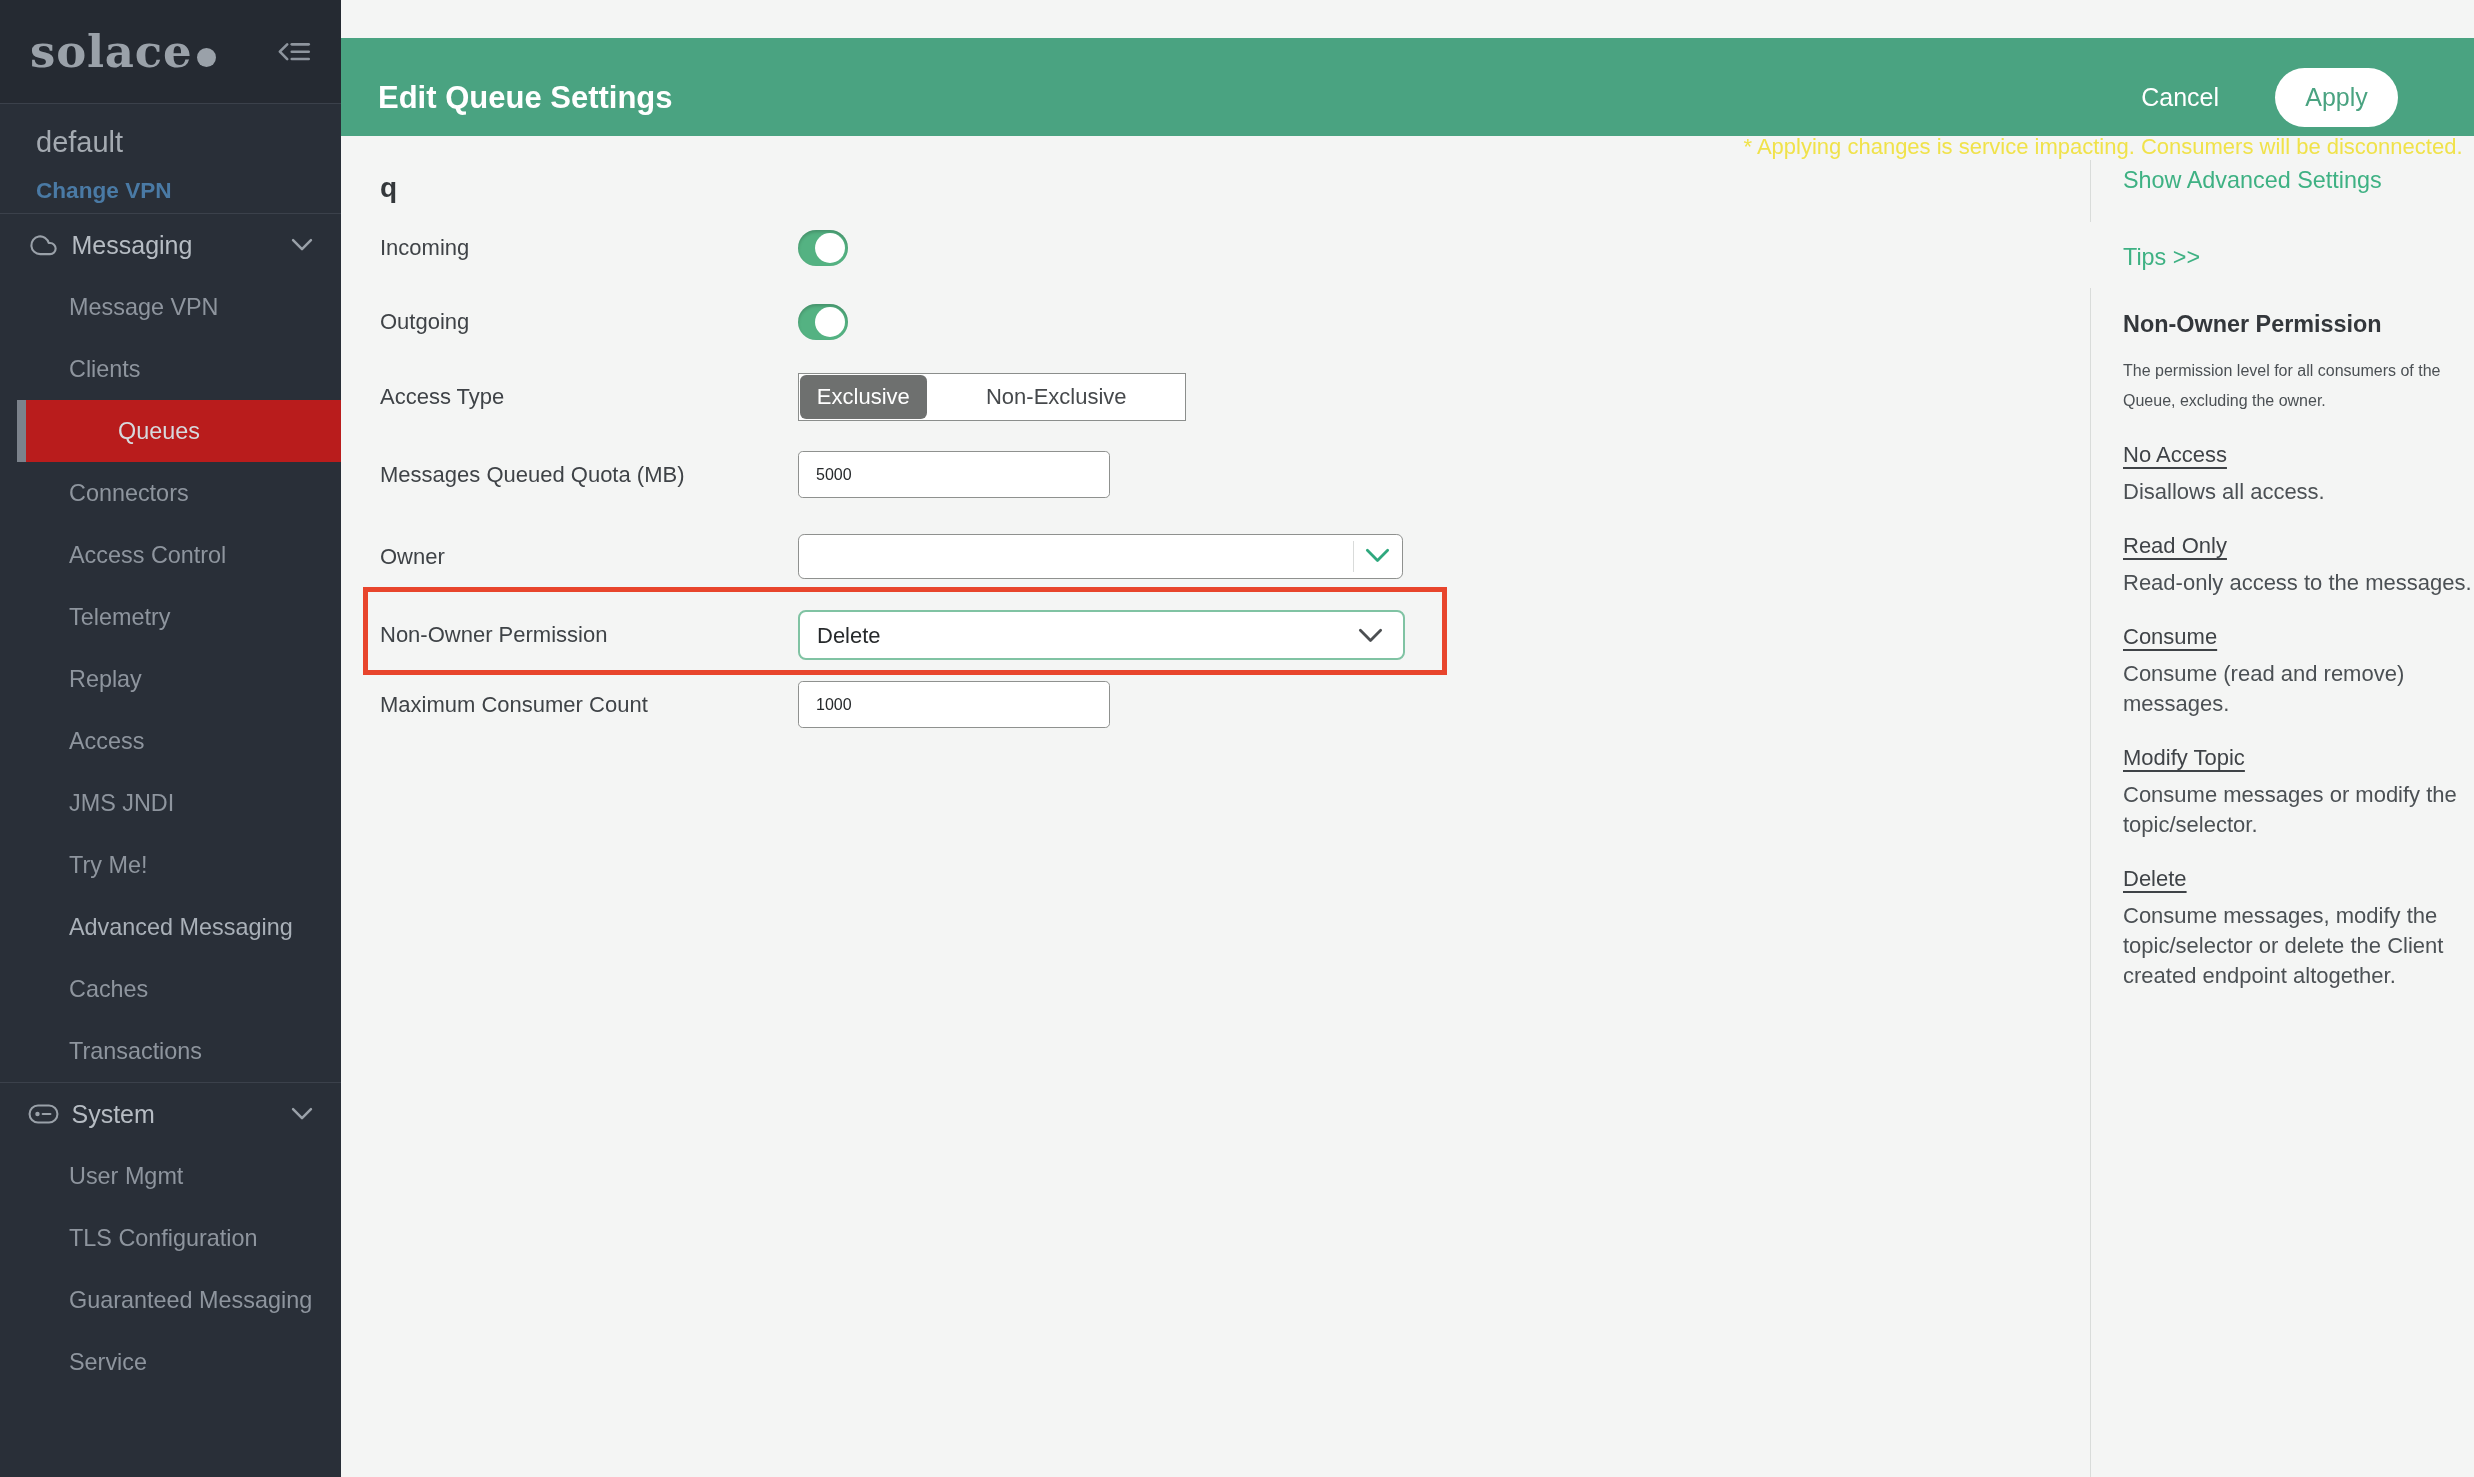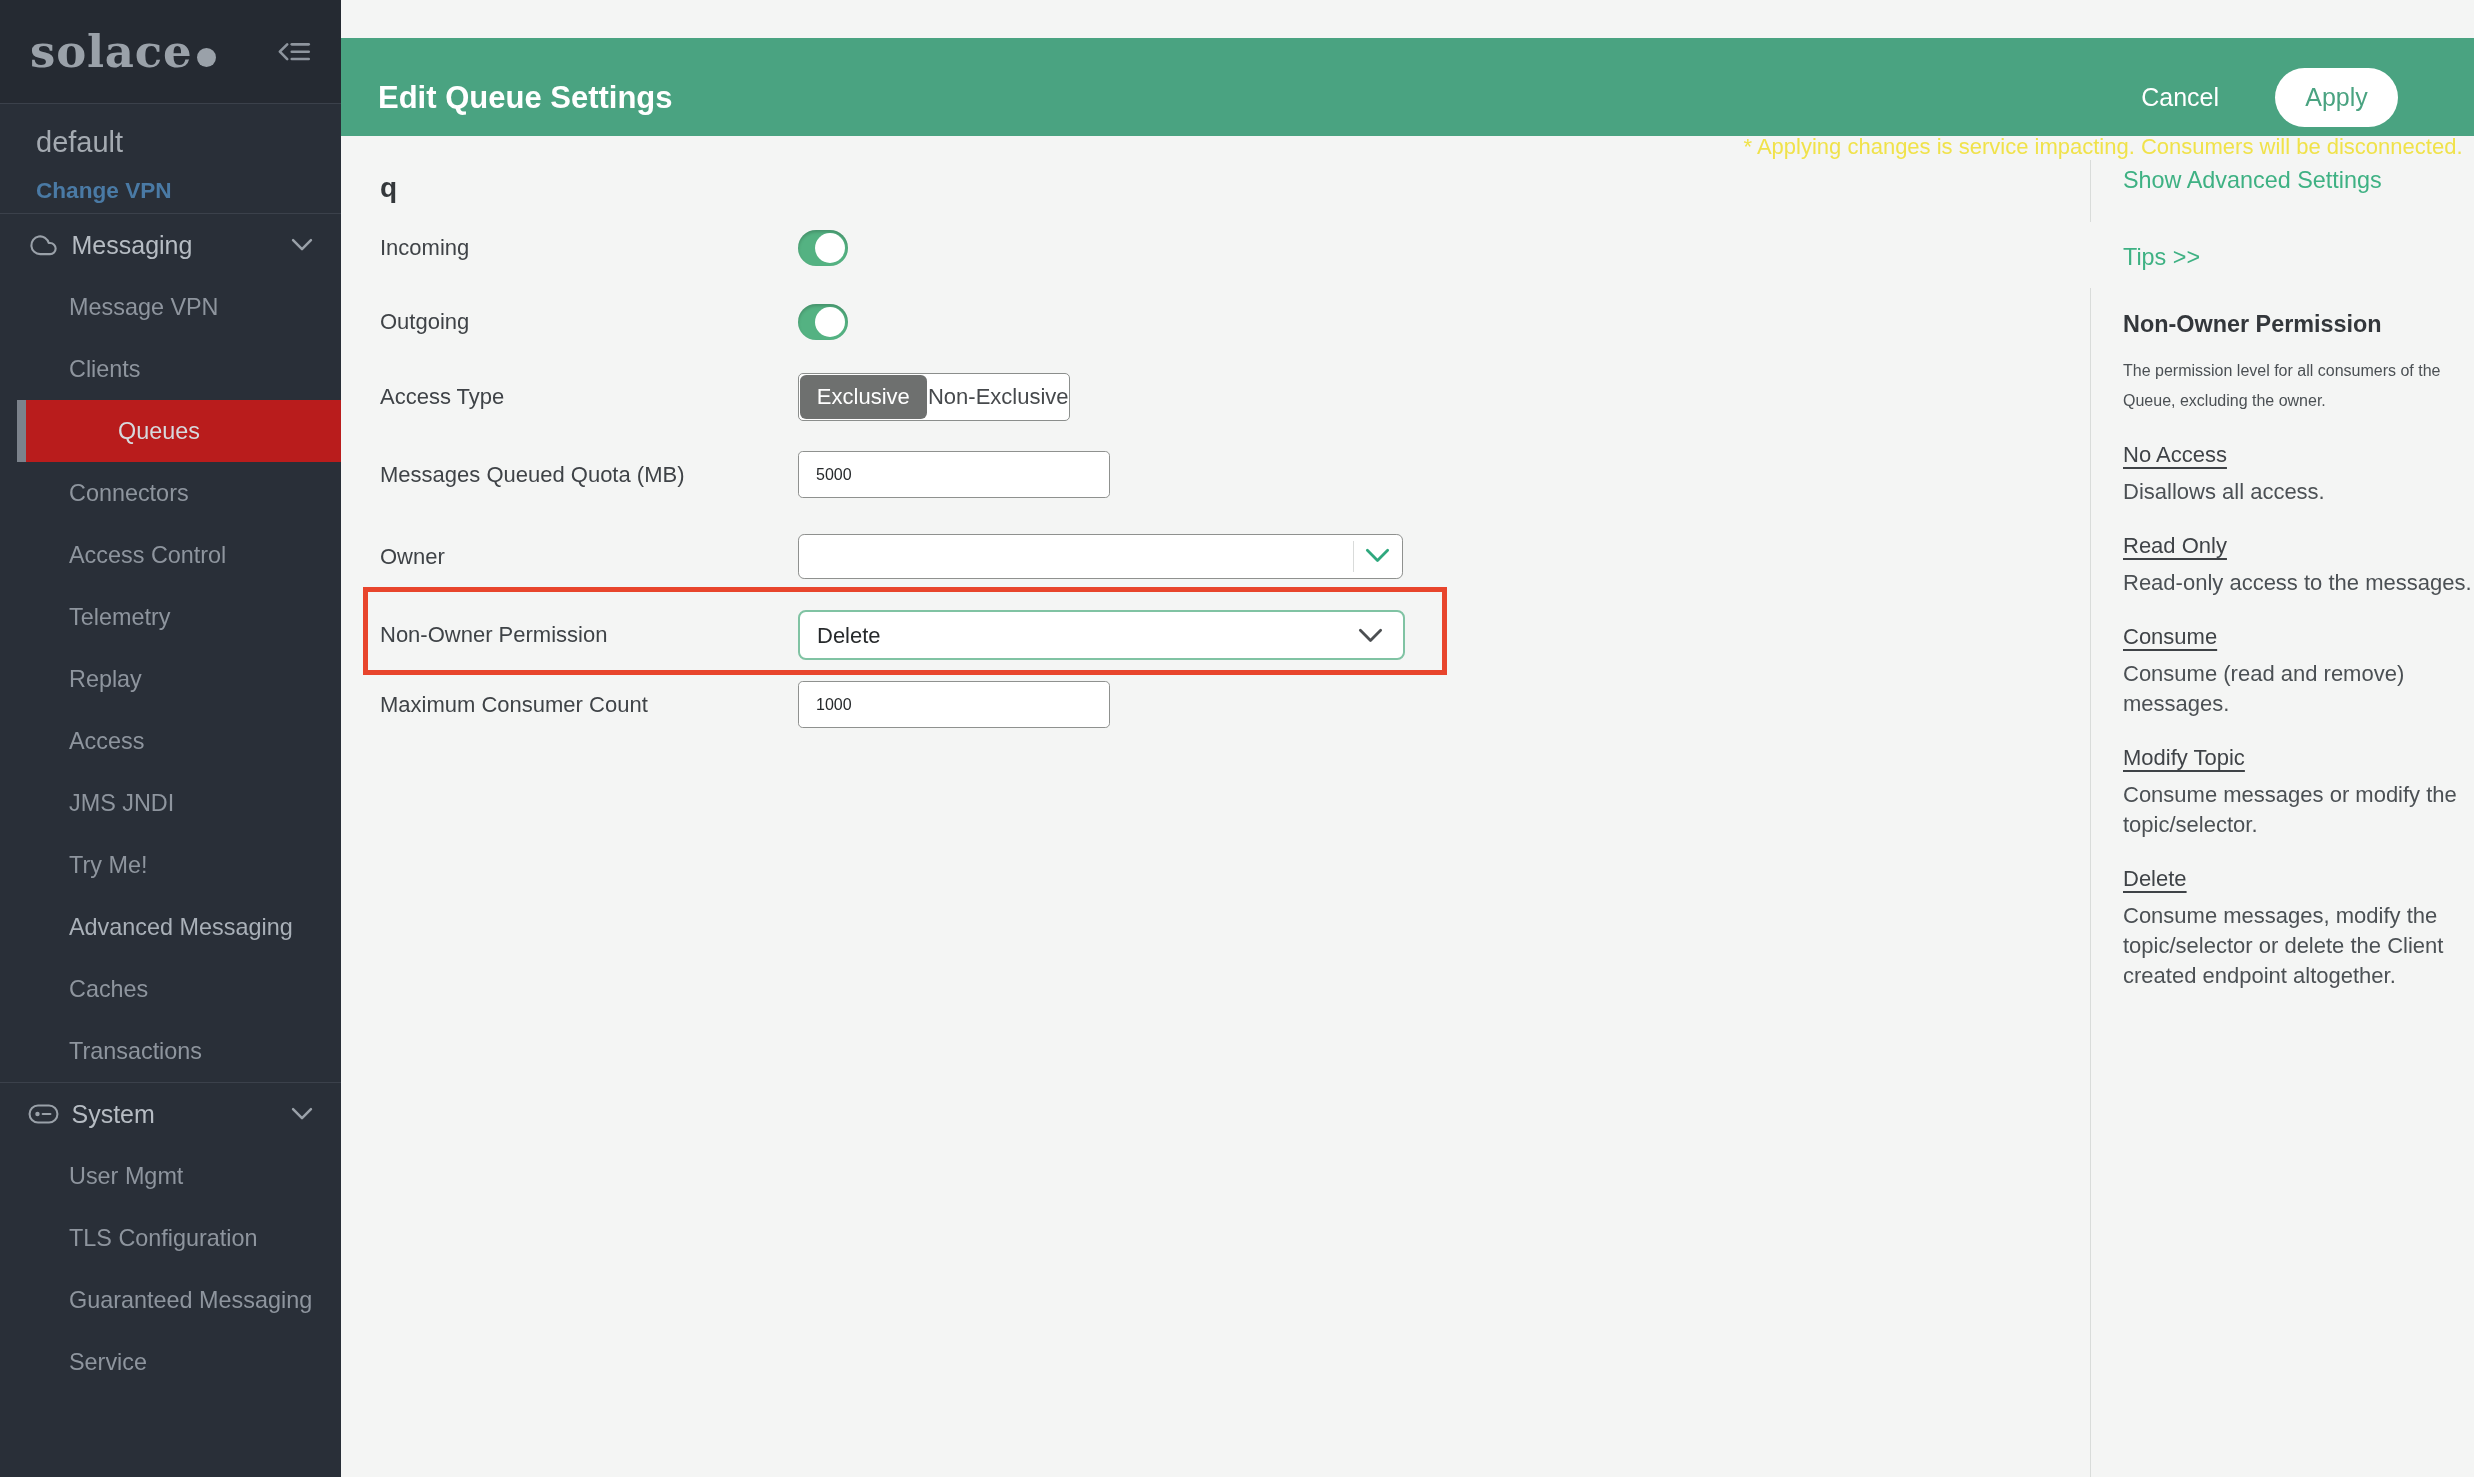--- a/index.html
+++ b/index.html
@@ -34,21 +34,21 @@
   .warning-note{position:absolute;right:12.5px;top:98px;font-size:22px;color:var(--warning,#f0e24a);line-height:1;}
   
   .content{position:absolute;left:341px;top:135px;width:2134px;height:1342px;background:#f4f5f4;}
   .q-title{position:absolute;left:39px;top:37px;font-size:28px;font-weight:bold;color:#34383b;}
   .form-label{position:absolute;left:39px;font-size:22px;color:#3f4347;line-height:1;}
   
   .toggle{position:absolute;left:457px;width:50px;height:36px;border-radius:18px;background:var(--toggle,#54b282);
     box-shadow:inset 0 2.3px 3.1px rgba(0,0,0,.18);cursor:pointer;}
   .toggle .knob{position:absolute;right:3.1px;top:3.1px;width:30px;height:30px;border-radius:50%;background:#ffffff;}
   
-  .segmented{position:absolute;left:457px;top:238px;width:272px;height:48px;background:#ffffff;border:1.6px solid #8b8e8c;border-radius:5px;
+  .segmented{position:absolute;left:457px;top:238px;width:388px;height:48px;background:#ffffff;border:1.6px solid #8b8e8c;border-radius:0;
     box-sizing:border-box;display:flex;overflow:hidden;}
   .segment{flex:1;display:flex;align-items:center;justify-content:center;font-size:22px;color:#46494c;cursor:pointer;}
   .segment.selected{background:#6e706f;color:#ffffff;border-radius:6.2px;margin:0.8px;flex:0 0 127px;}
   
   .text-input{position:absolute;left:457px;width:312px;height:47px;box-sizing:border-box;border:1.6px solid #8f918f;border-radius:4.7px;
     background:#ffffff;font-size:16px;color:#26292b;padding:0 0 0 17px;font-family:inherit;outline:none;}
   .select-box{position:absolute;left:457px;background:#ffffff;box-sizing:border-box;cursor:pointer;}
   .owner-select{top:399px;width:605px;height:45px;border:1.6px solid #8f918f;border-radius:6.2px;}
   .owner-select .sep{position:absolute;right:48px;top:6.2px;bottom:6.2px;width:0.8px;background:#d9dbda;}
   .owner-select .chev{position:absolute;right:12.5px;top:13.3px;}

